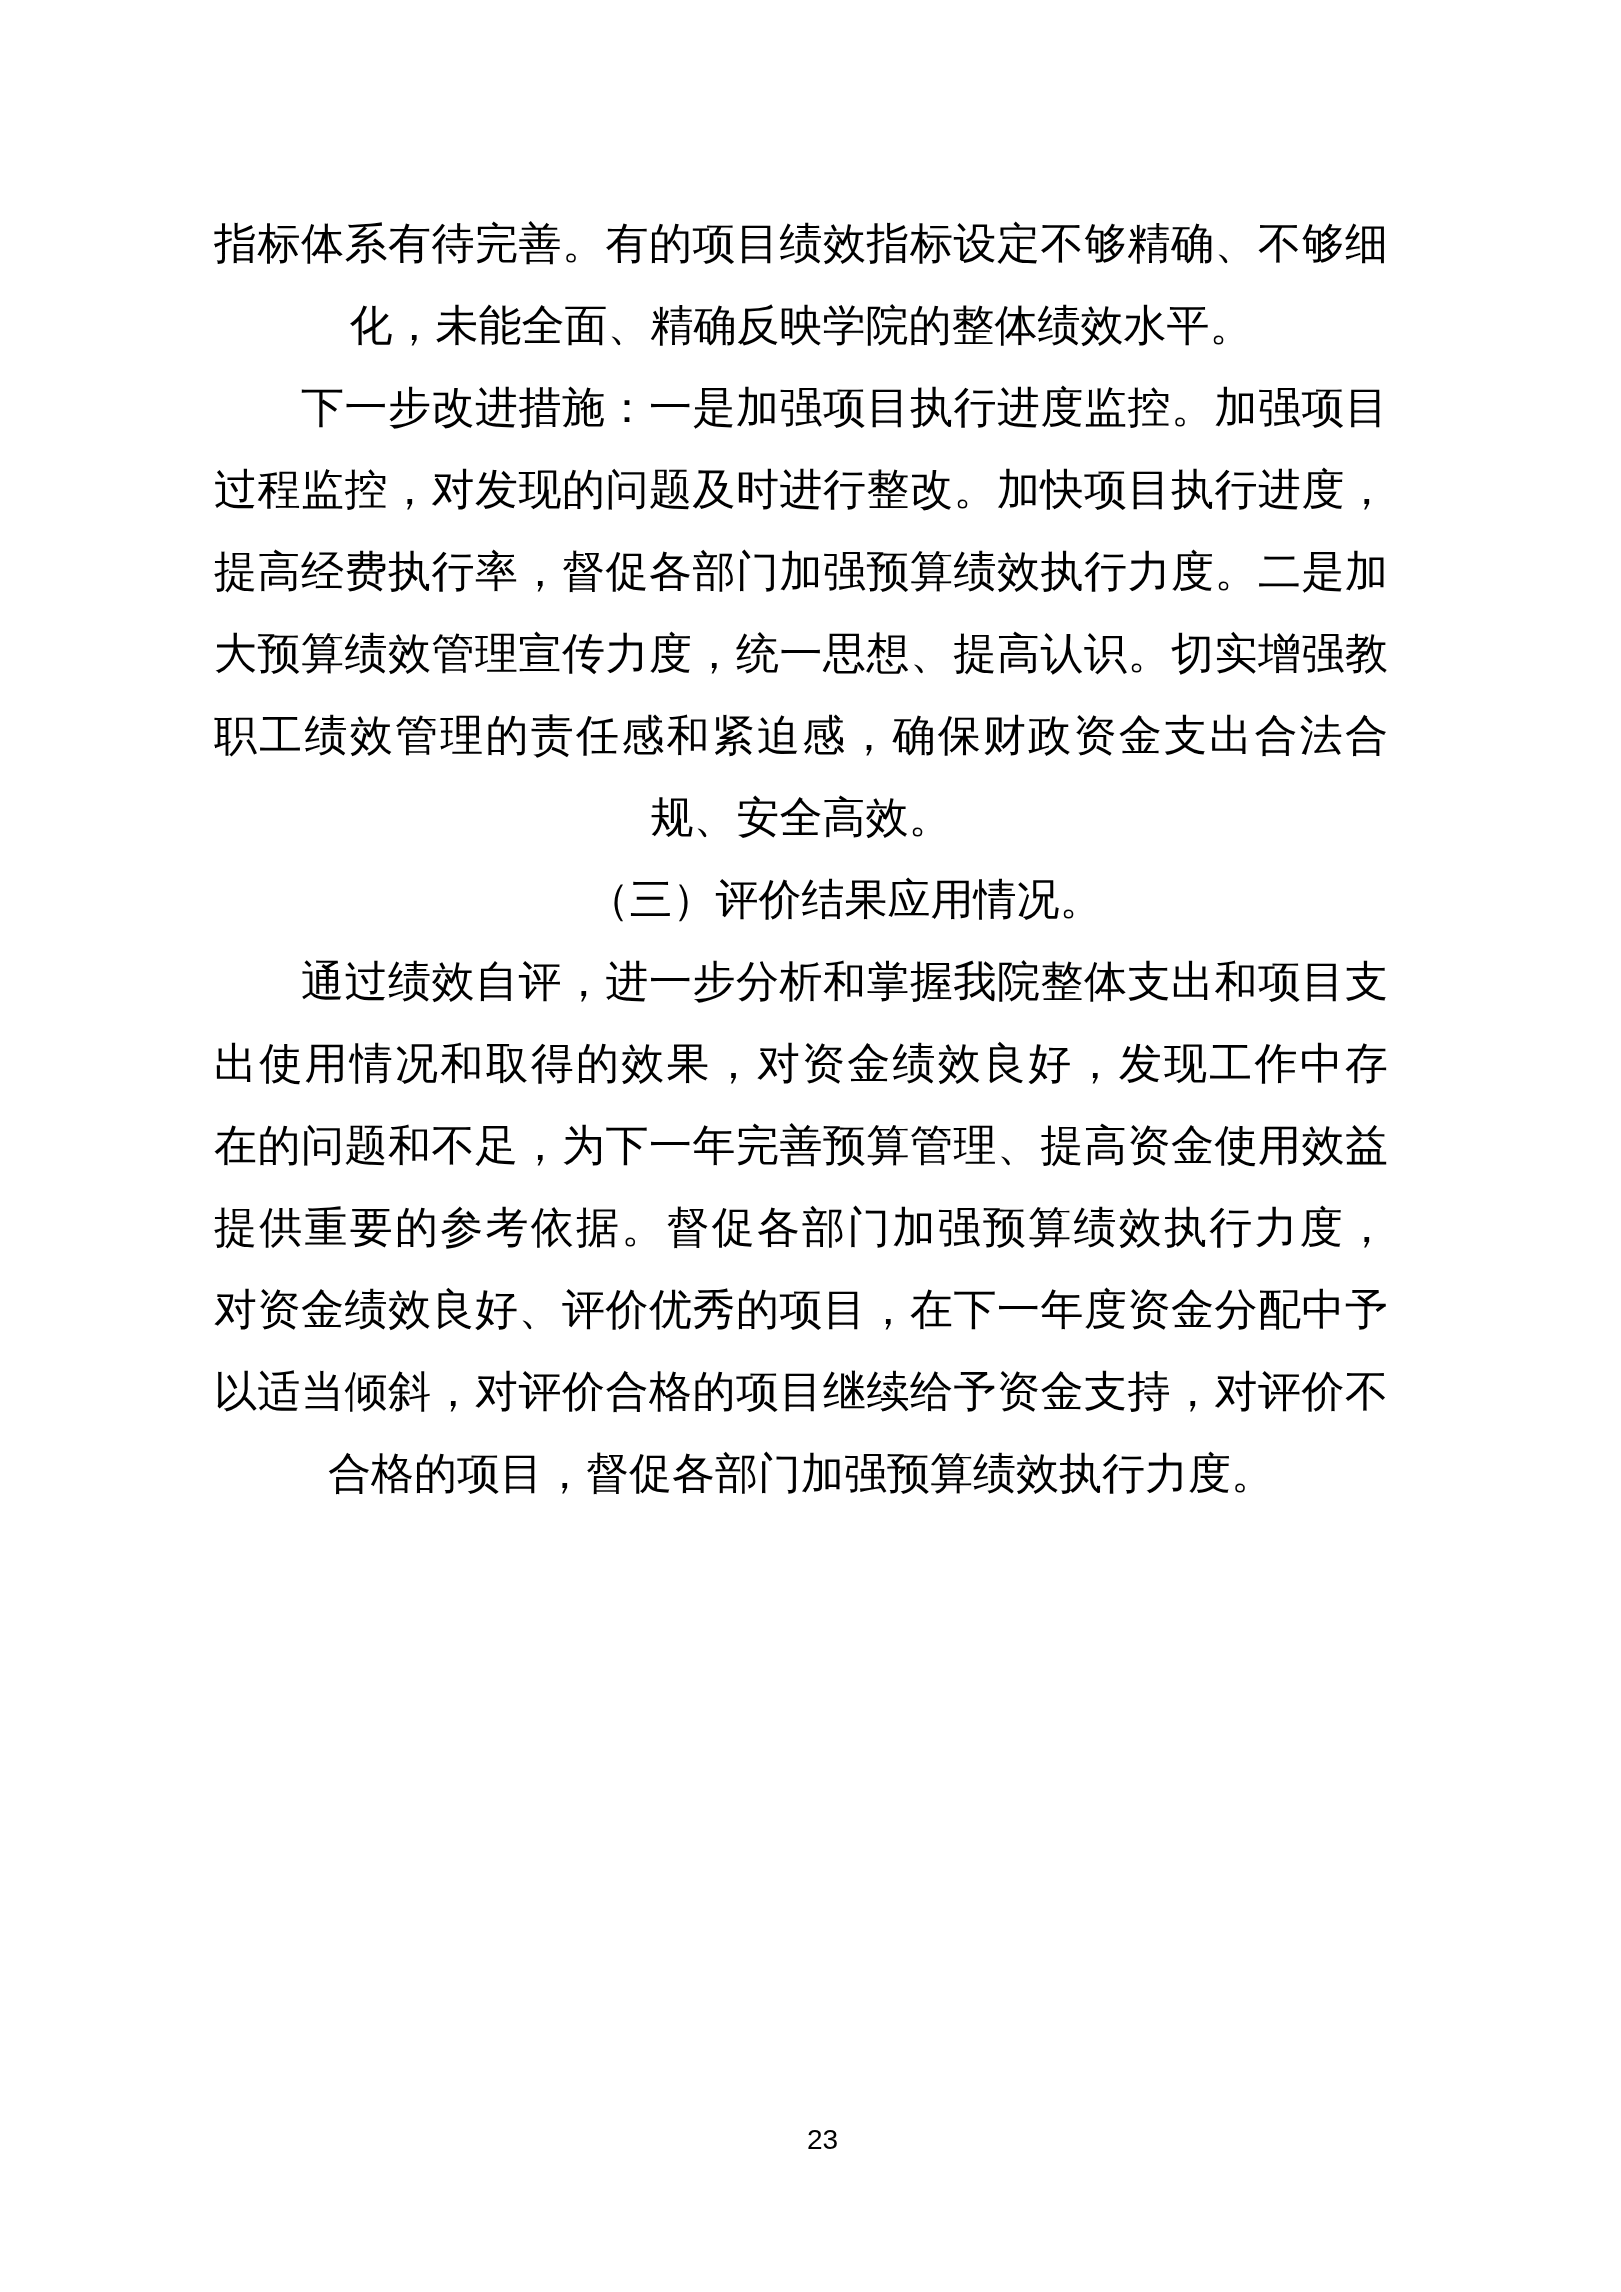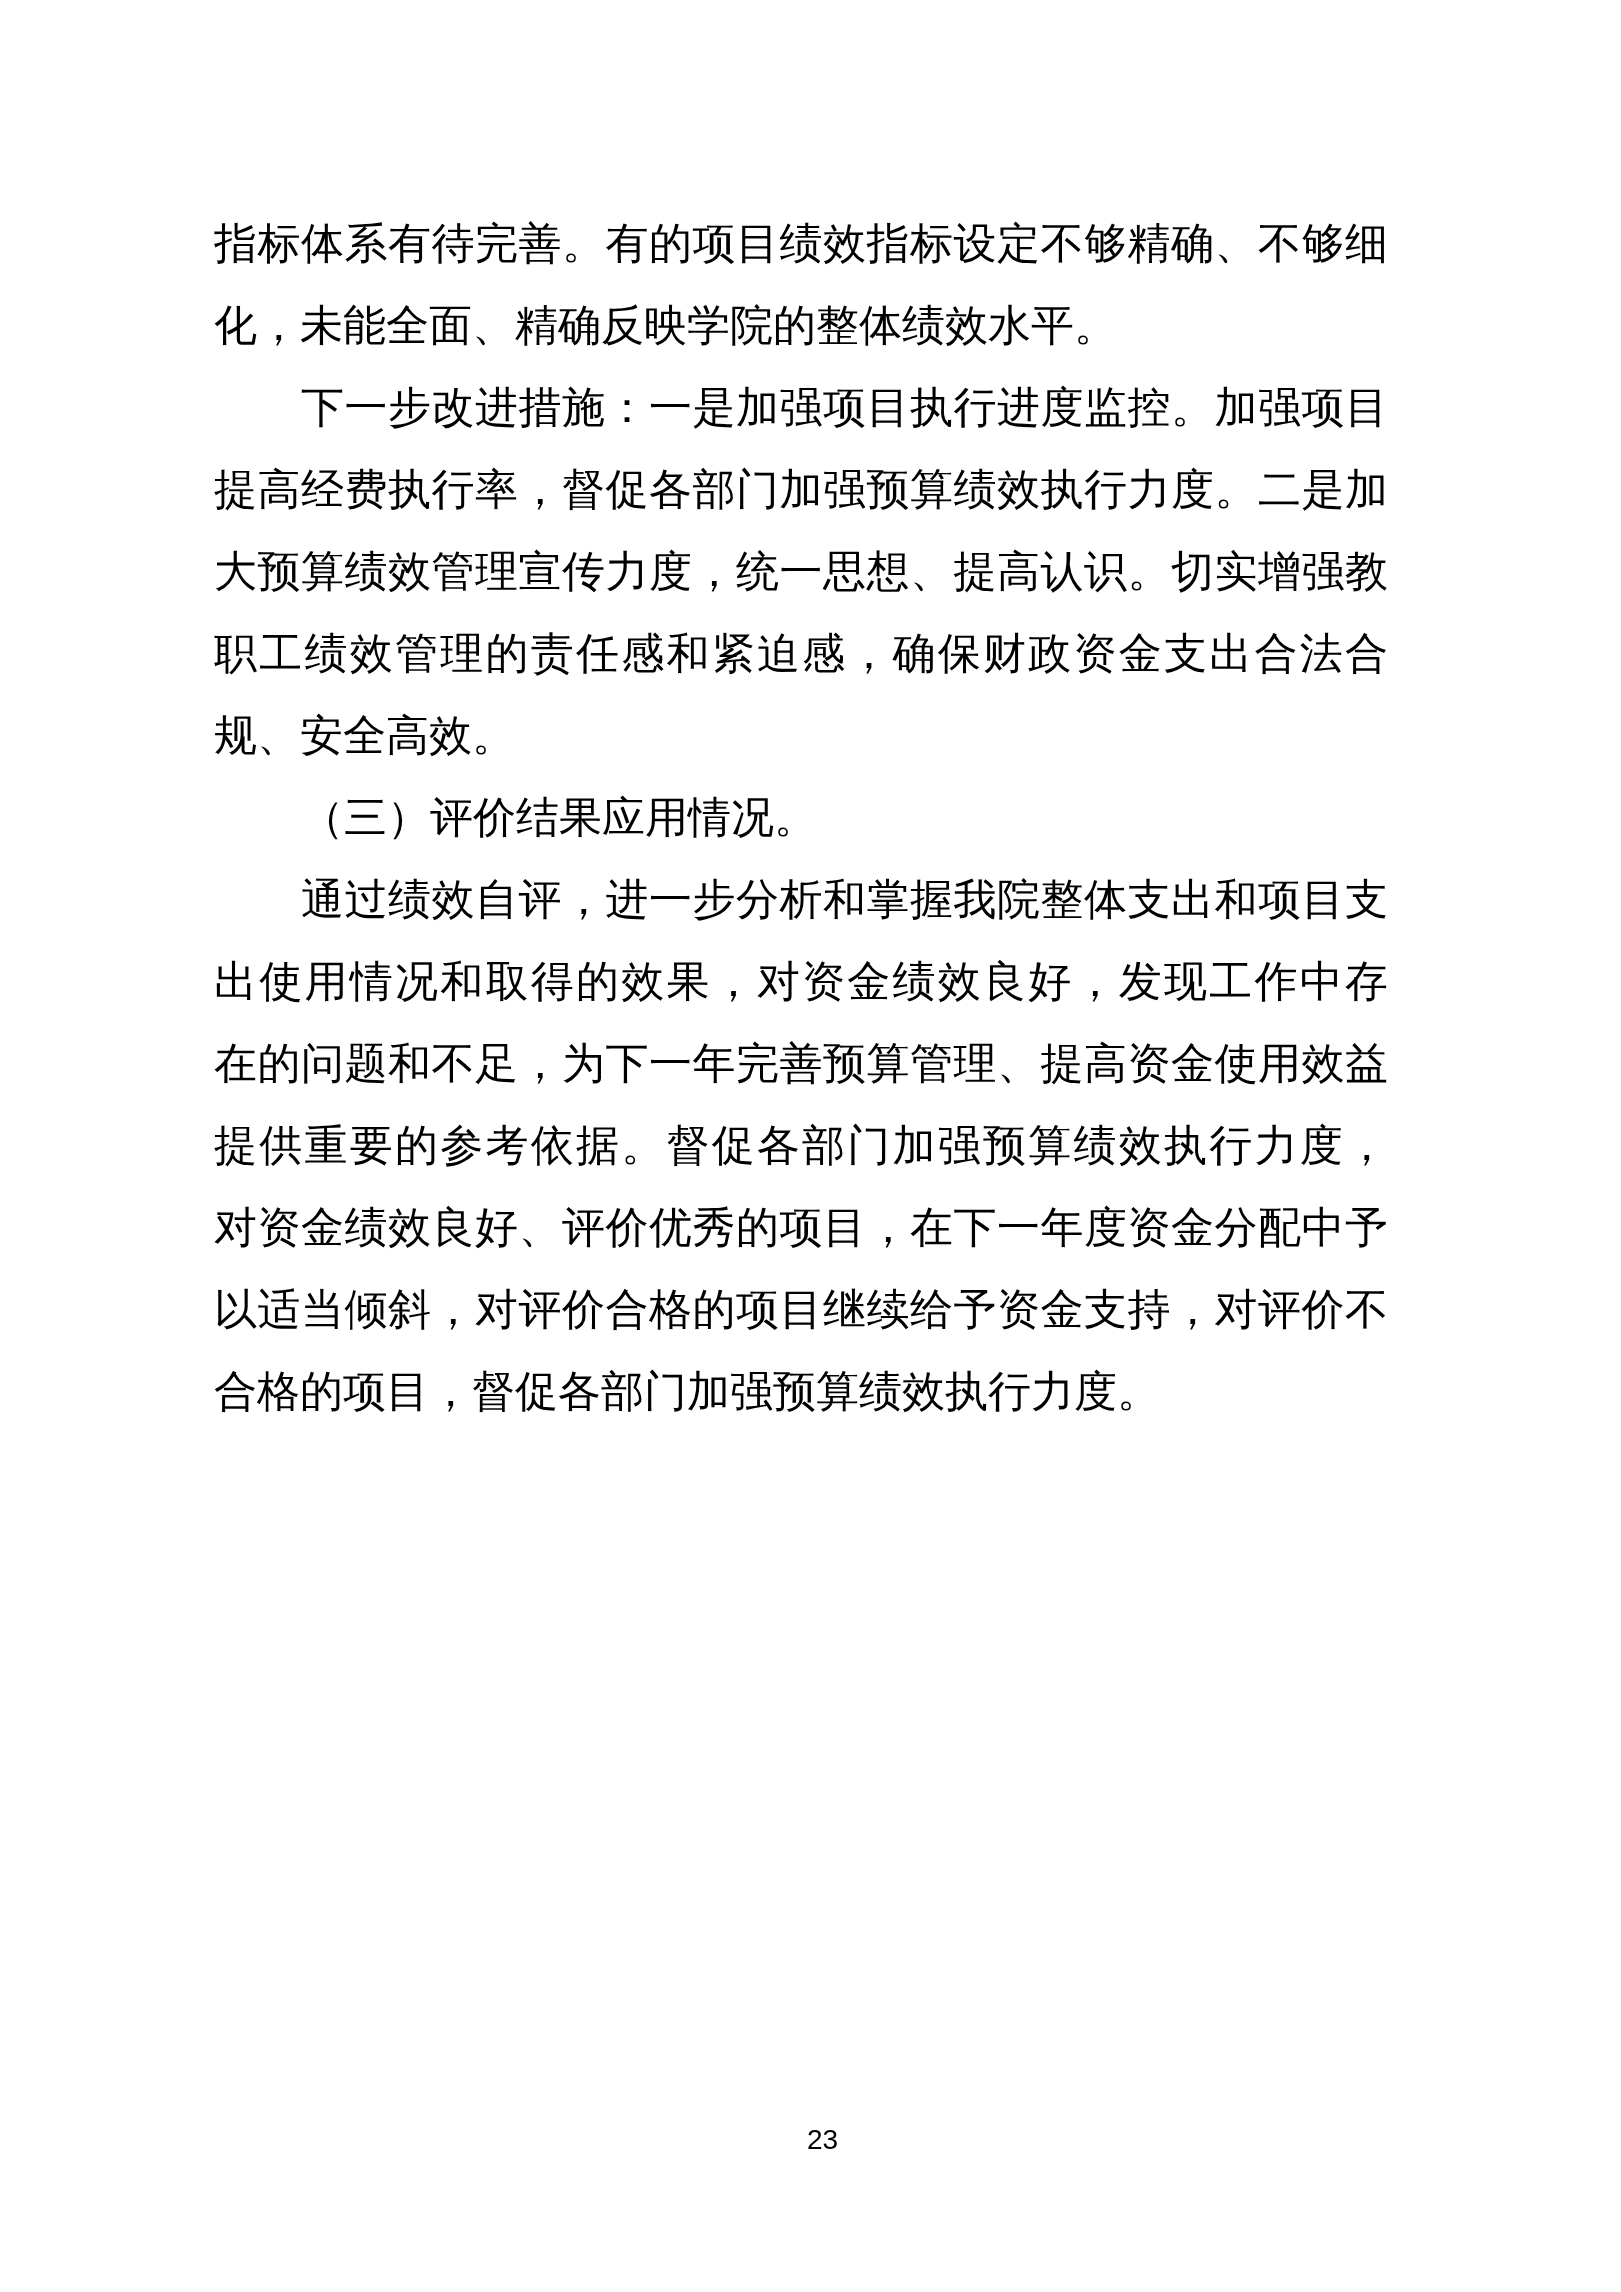--- a/index.html
+++ b/index.html
@@ -21,21 +21,21 @@
     left: 214px;
     top: 203px;
     width: 1174px;
   }
   .line {
     height: 82px;
     line-height: 82px;
     font-size: 43px;
     color: #000000;
     letter-spacing: 0px;
-    text-align: left;
+    text-align: center;
   }
   .line.justify {
     text-align: justify;
     text-align-last: justify;
     font-family: Liberation Serif, serif;
   }
   .line.indent {
     text-indent: 87px;
   }
   .line.heading {
@@ -54,20 +54,21 @@
   }
 </style>
 </head>
 <body>
 
 <div class="page">
   <div class="text-block">
       <div class="line justify">指标体系有待完善。有的项目绩效指标设定不够精确、不够细</div>
       <div class="line">化，未能全面、精确反映学院的整体绩效水平。</div>
       <div class="line indent justify">下一步改进措施：一是加强项目执行进度监控。加强项目</div>
+      <div class="line justify">过程监控，对发现的问题及时进行整改。加快项目执行进度，</div>
       <div class="line justify">提高经费执行率，督促各部门加强预算绩效执行力度。二是加</div>
       <div class="line justify">大预算绩效管理宣传力度，统一思想、提高认识。切实增强教</div>
       <div class="line justify">职工绩效管理的责任感和紧迫感，确保财政资金支出合法合</div>
       <div class="line">规、安全高效。</div>
       <div class="line heading indent">（三）评价结果应用情况。</div>
       <div class="line indent justify">通过绩效自评，进一步分析和掌握我院整体支出和项目支</div>
       <div class="line justify">出使用情况和取得的效果，对资金绩效良好，发现工作中存</div>
       <div class="line justify">在的问题和不足，为下一年完善预算管理、提高资金使用效益</div>
       <div class="line justify">提供重要的参考依据。督促各部门加强预算绩效执行力度，</div>
       <div class="line justify">对资金绩效良好、评价优秀的项目，在下一年度资金分配中予</div>

